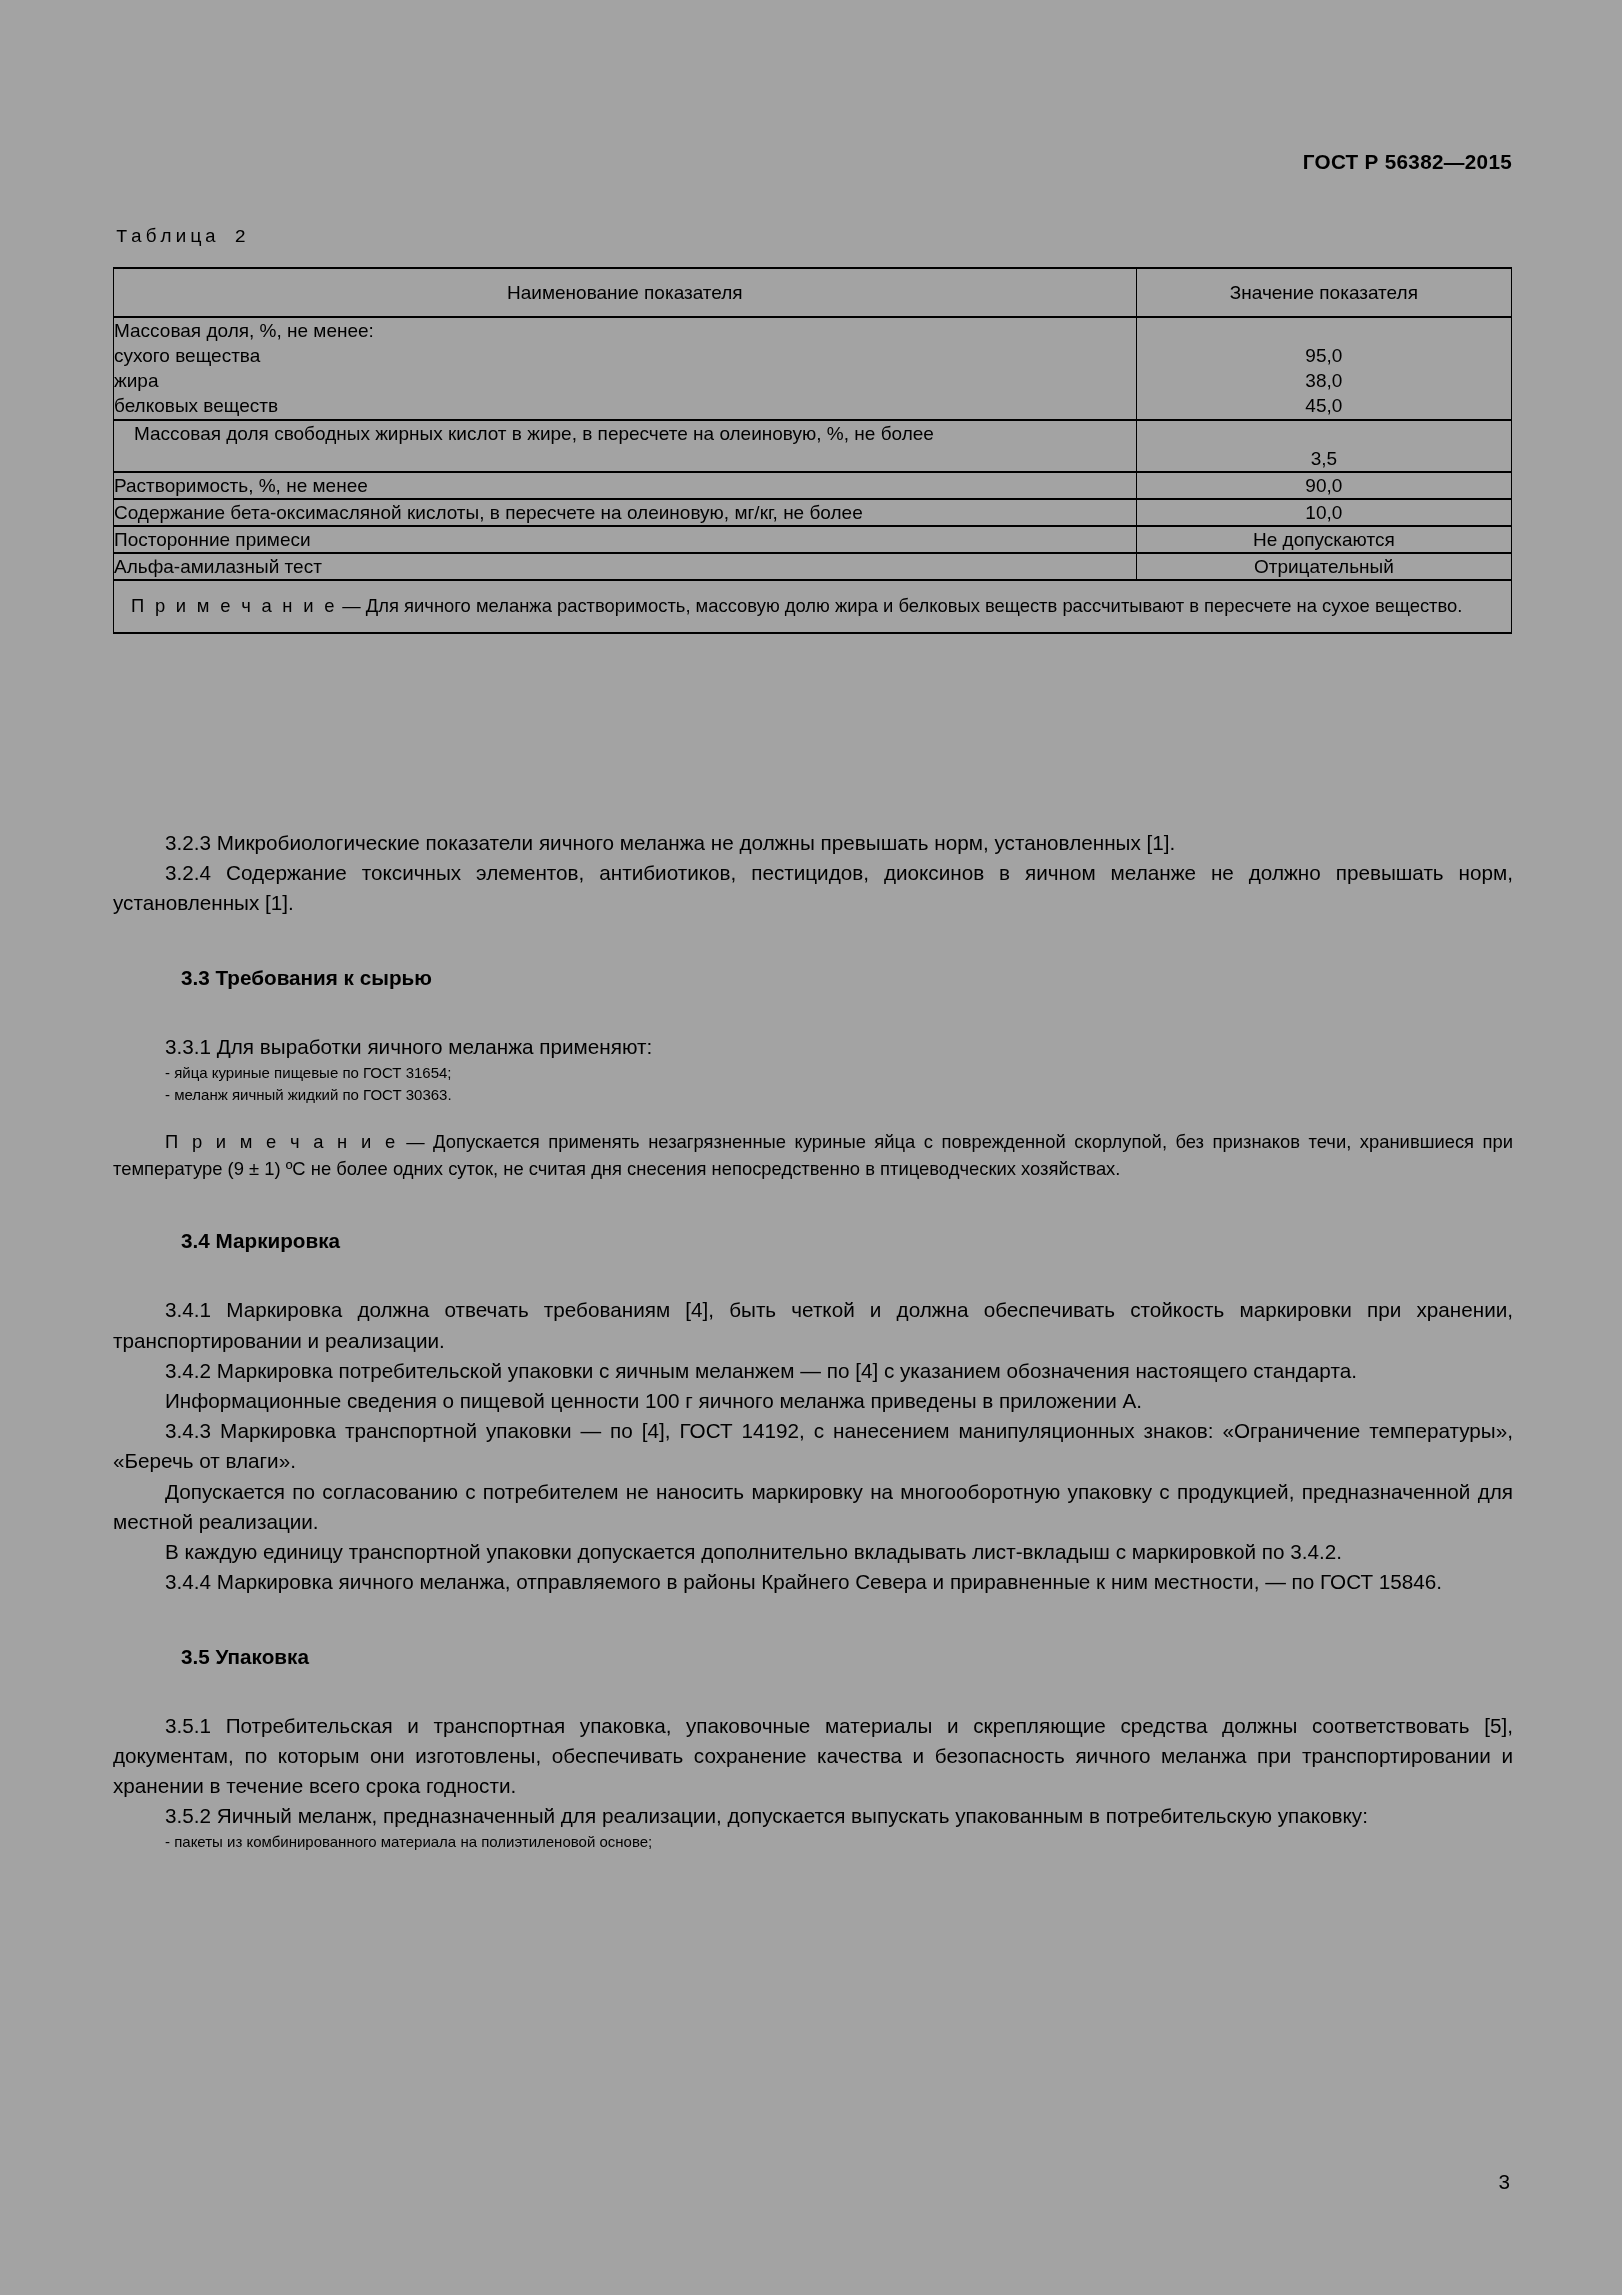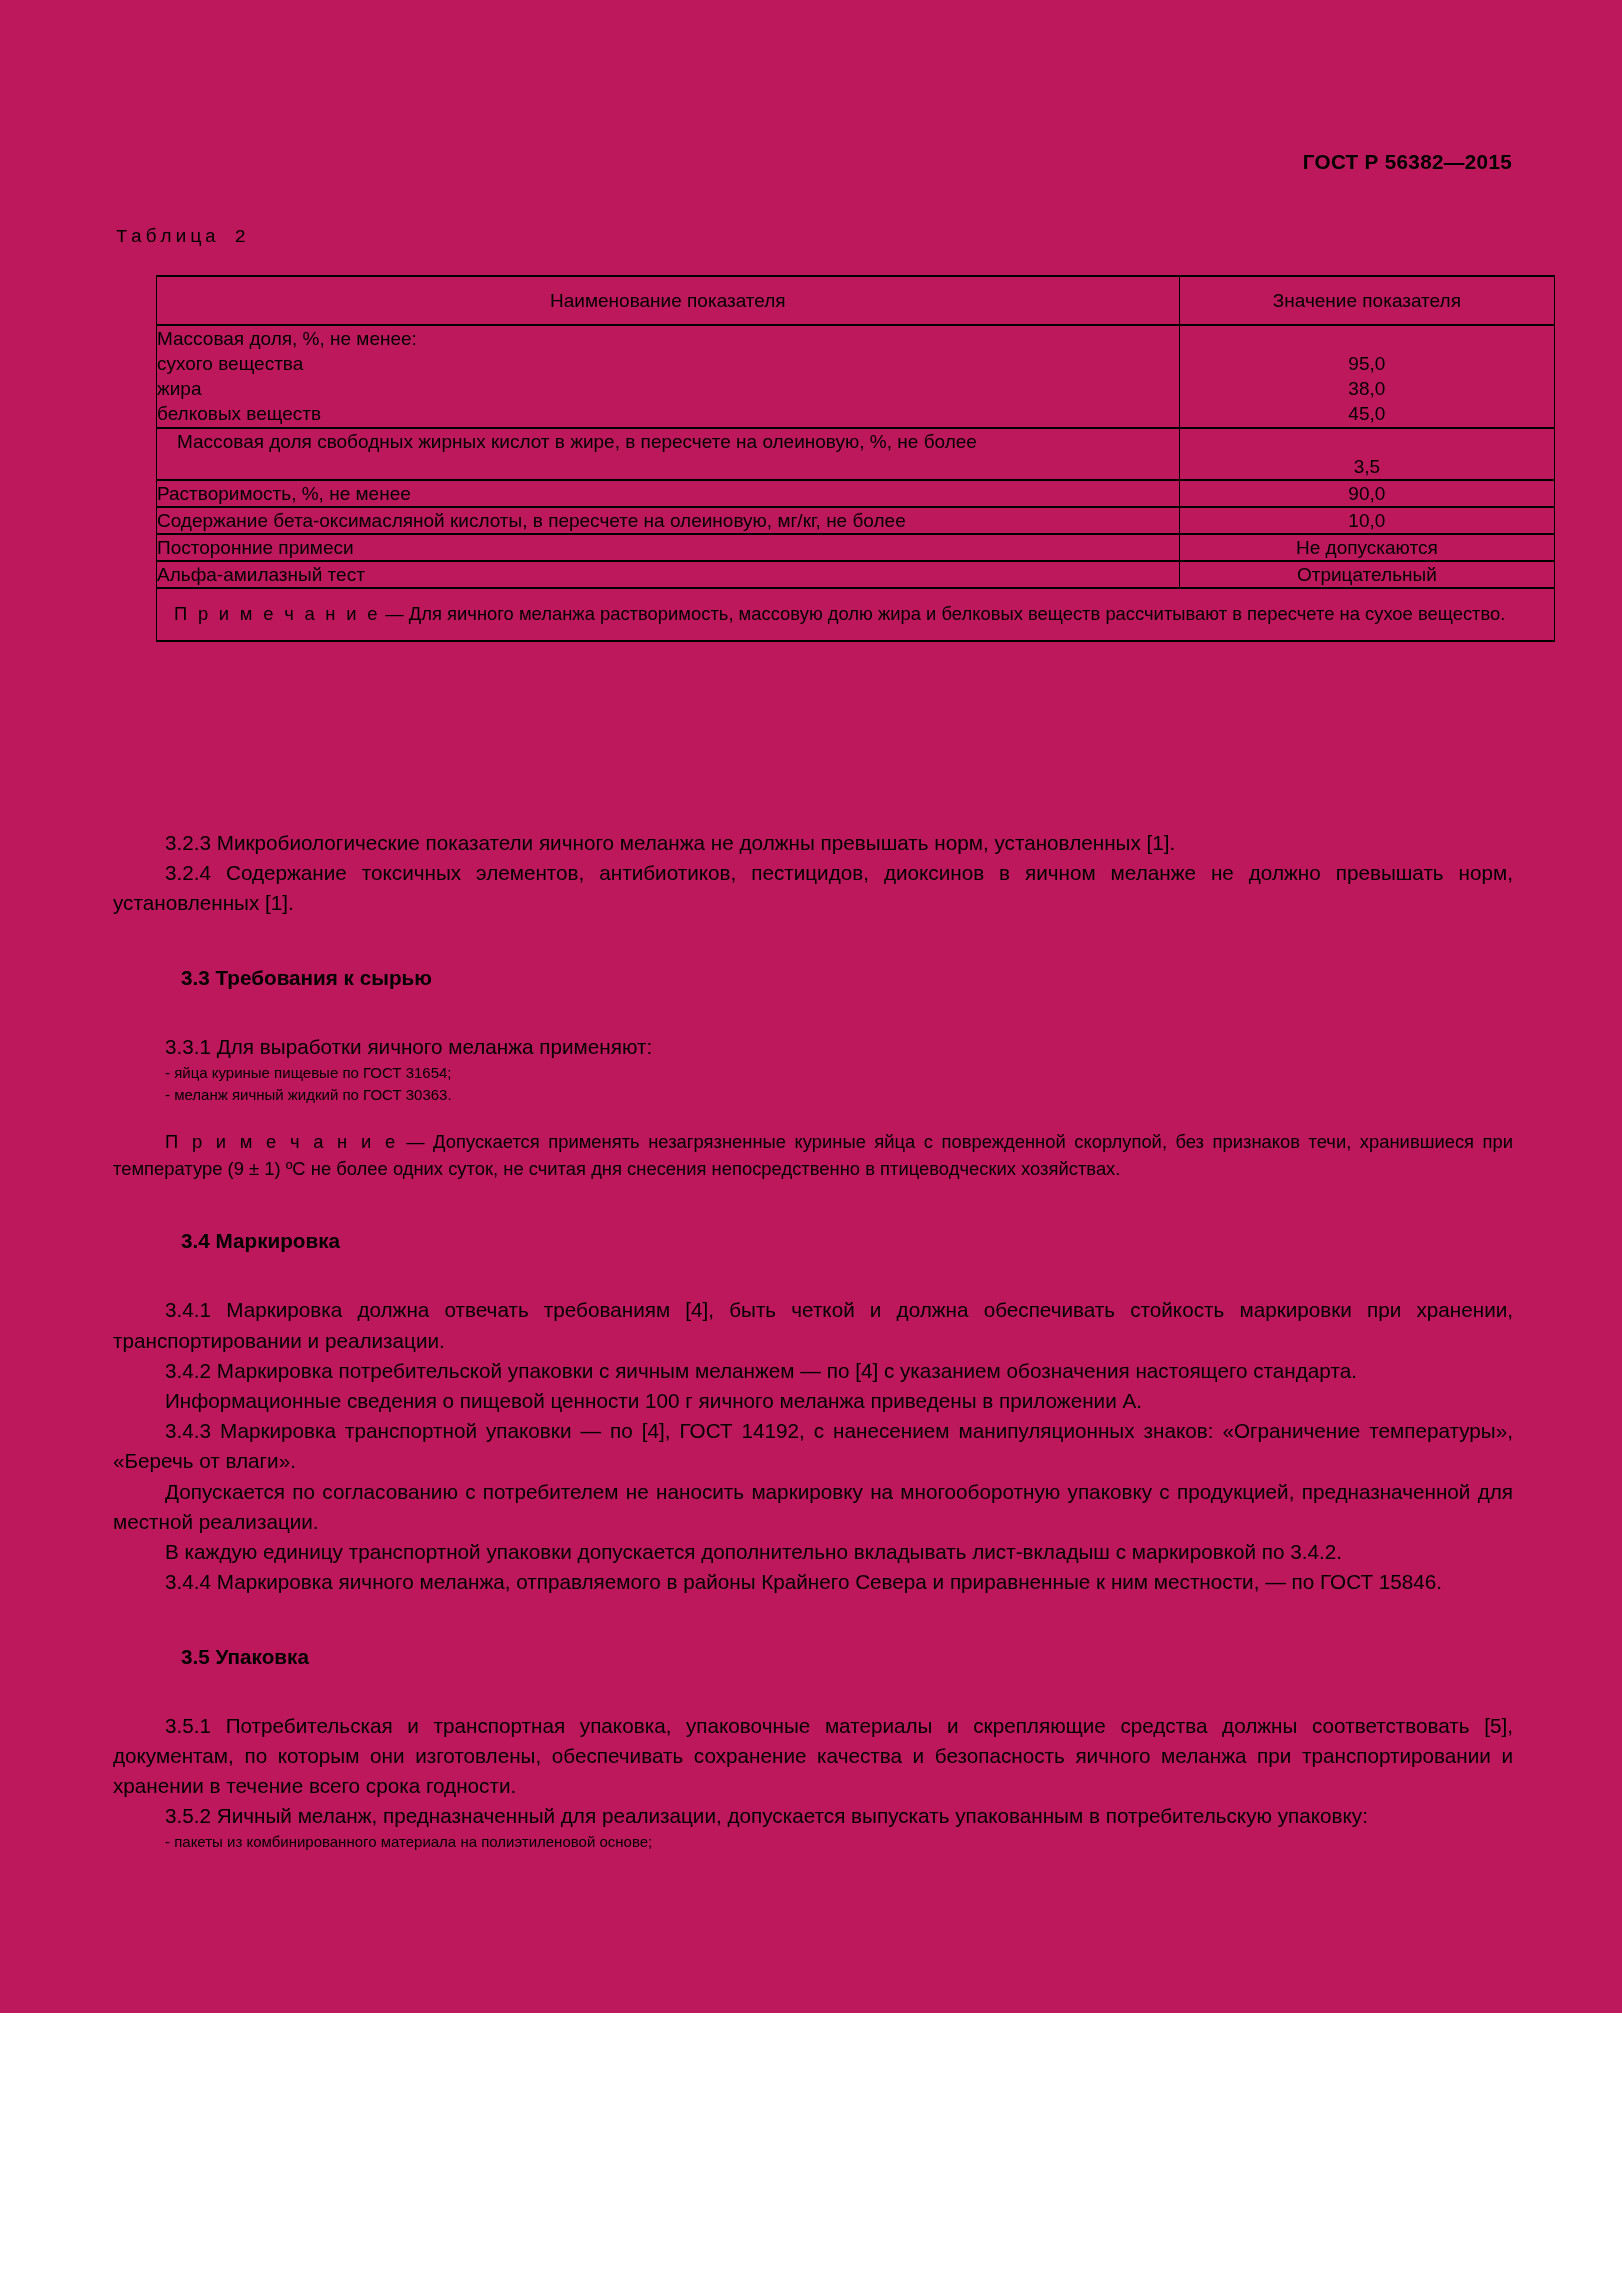--- a/index.html
+++ b/index.html
@@ -8,22 +8,22 @@
     background: #ffffff;
   }
   body {
     font-family: "Liberation Sans", sans-serif;
     color: #000000;
     -webkit-font-smoothing: antialiased;
   }
   .page {
     position: relative;
     width: 1623px;
-    height: 2013px;
-    background: #be185d;
+    height: 2295px;
+    background: #a3a3a3;
     box-sizing: border-box;
     overflow: hidden;
   }
 
   
   .doc-header {
     position: absolute;
     top: 150px;
     right: 111px;
     font-size: 20.7px;
@@ -39,27 +39,26 @@
     left: 116px;
     font-size: 19px;
     letter-spacing: 3.4px;
     white-space: nowrap;
     font-family: Liberation Mono, monospace;
   }
 
   
   .spec-table {
     position: absolute;
-    top: 275px;
+    top: 267px;
     left: 113px;
     width: 1399px;
     border-collapse: collapse;
     font-size: 19px;
     table-layout: fixed;
-    margin-left: 43px;
   }
   .spec-table td, .spec-table th {
     border: 1.1px solid #000;
     padding: 0;
     vertical-align: top;
     font-weight: normal;
   }
   .spec-table .col-name { width: 1022px; }
   .spec-table .col-val  { width: 375px; }
 

